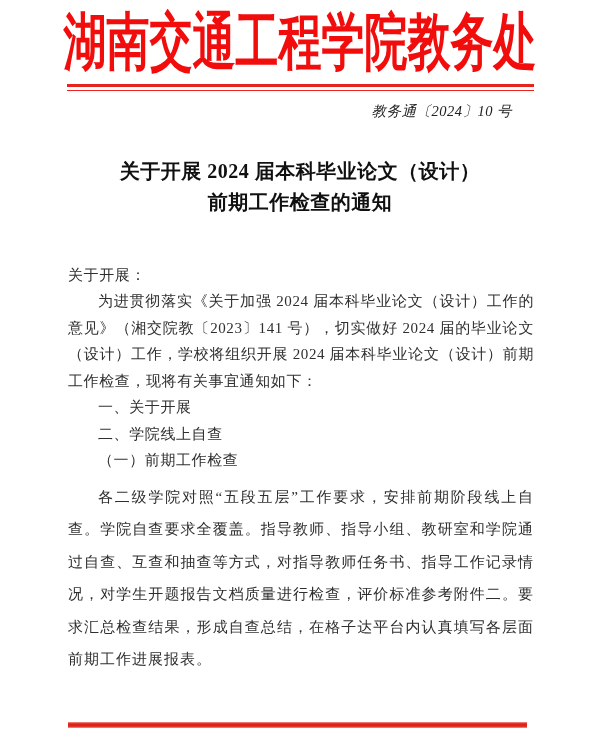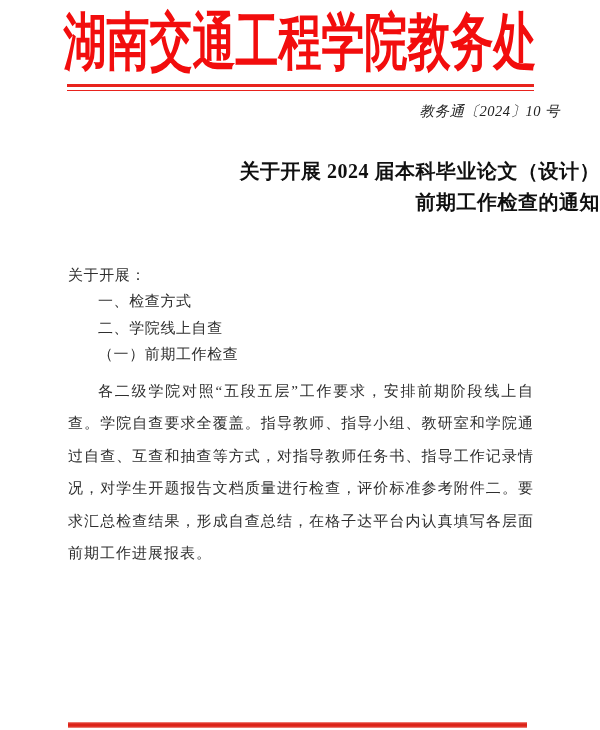--- a/index.html
+++ b/index.html
@@ -42,31 +42,31 @@
   .rule-double {
     width: 467px;
     margin: 0 auto;
     height: 2.5px;
     border-top: 3px solid #e8231d;
     border-bottom: 1.5px solid #e8231d;
   }
   
   .doc-number {
     margin-top: 11px;
-    padding-right: 40px;
+    padding-right: 88px;
     text-align: right;
     font-style: italic;
     font-size: 14.5px;
     color: #222222;
     letter-spacing: 0.5px;
   }
   
   .title {
     margin-top: 35px;
-    text-align: right;
+    text-align: center;
     font-weight: bold;
     font-size: 20px;
     line-height: 31px;
     color: #101010;
     letter-spacing: 0.5px;
   }
   
   .body-text {
     margin: 44px 66px 0 68px;
     font-size: 15px;
@@ -111,21 +111,22 @@
   <div class="doc-number">教务通〔2024〕10 号</div>
 
   <div class="title">
     <div>关于开展 2024 届本科毕业论文（设计）</div>
     <div>前期工作检查的通知</div>
   </div>
 
   <div class="body-text">
     <div class="block-a">
       <p>关于开展：</p>
-      <p class="indent">一、检查方式</p>
+      <p class="indent justify">为进贯彻落实《关于加强 2024 届本科毕业论文（设计）工作的意见》（湘交院教〔2023〕141 号），切实做好 2024 届的毕业论文（设计）工作，学校将组织开展 2024 届本科毕业论文（设计）前期工作检查，现将有关事宜通知如下：</p>
+      <p class="indent">一、关于开展</p>
       <p class="indent">二、学院线上自查</p>
       <p class="indent">（一）前期工作检查</p>
     </div>
     <div class="block-b">
       <p class="indent justify">各二级学院对照“五段五层”工作要求，安排前期阶段线上自查。学院自查要求全覆盖。指导教师、指导小组、教研室和学院通过自查、互查和抽查等方式，对指导教师任务书、指导工作记录情况，对学生开题报告文档质量进行检查，评价标准参考附件二。要求汇总检查结果，形成自查总结，在格子达平台内认真填写各层面前期工作进展报表。</p>
 
     </div>
   </div>
 
   <div class="rule-bottom"></div>

